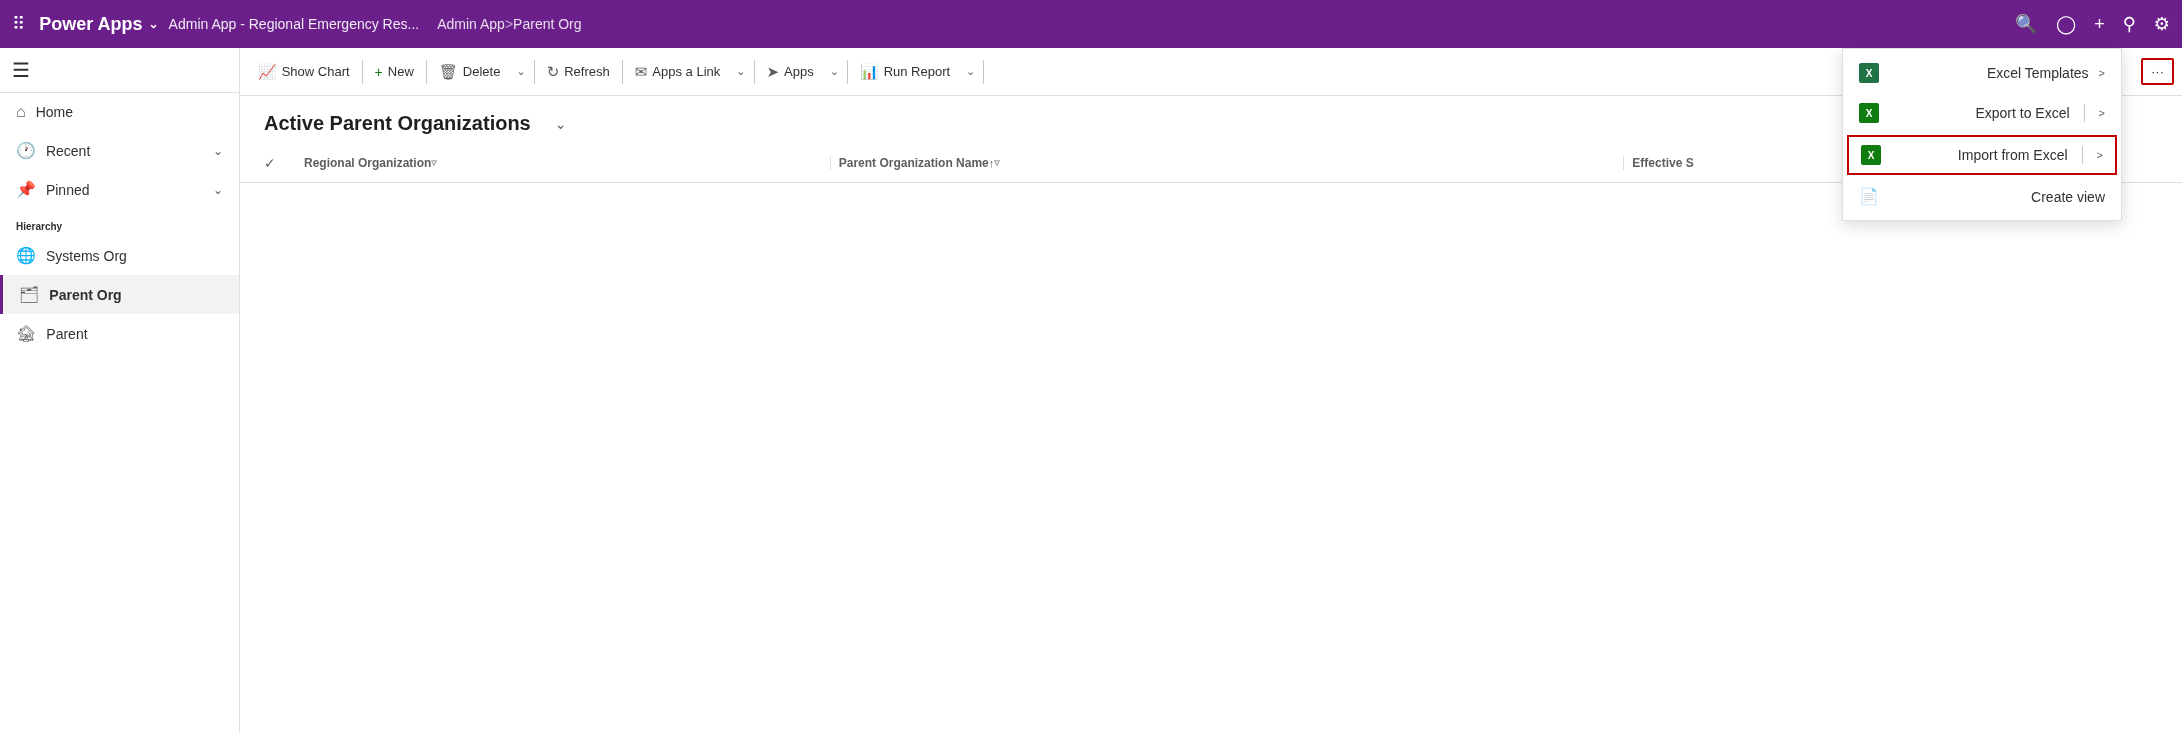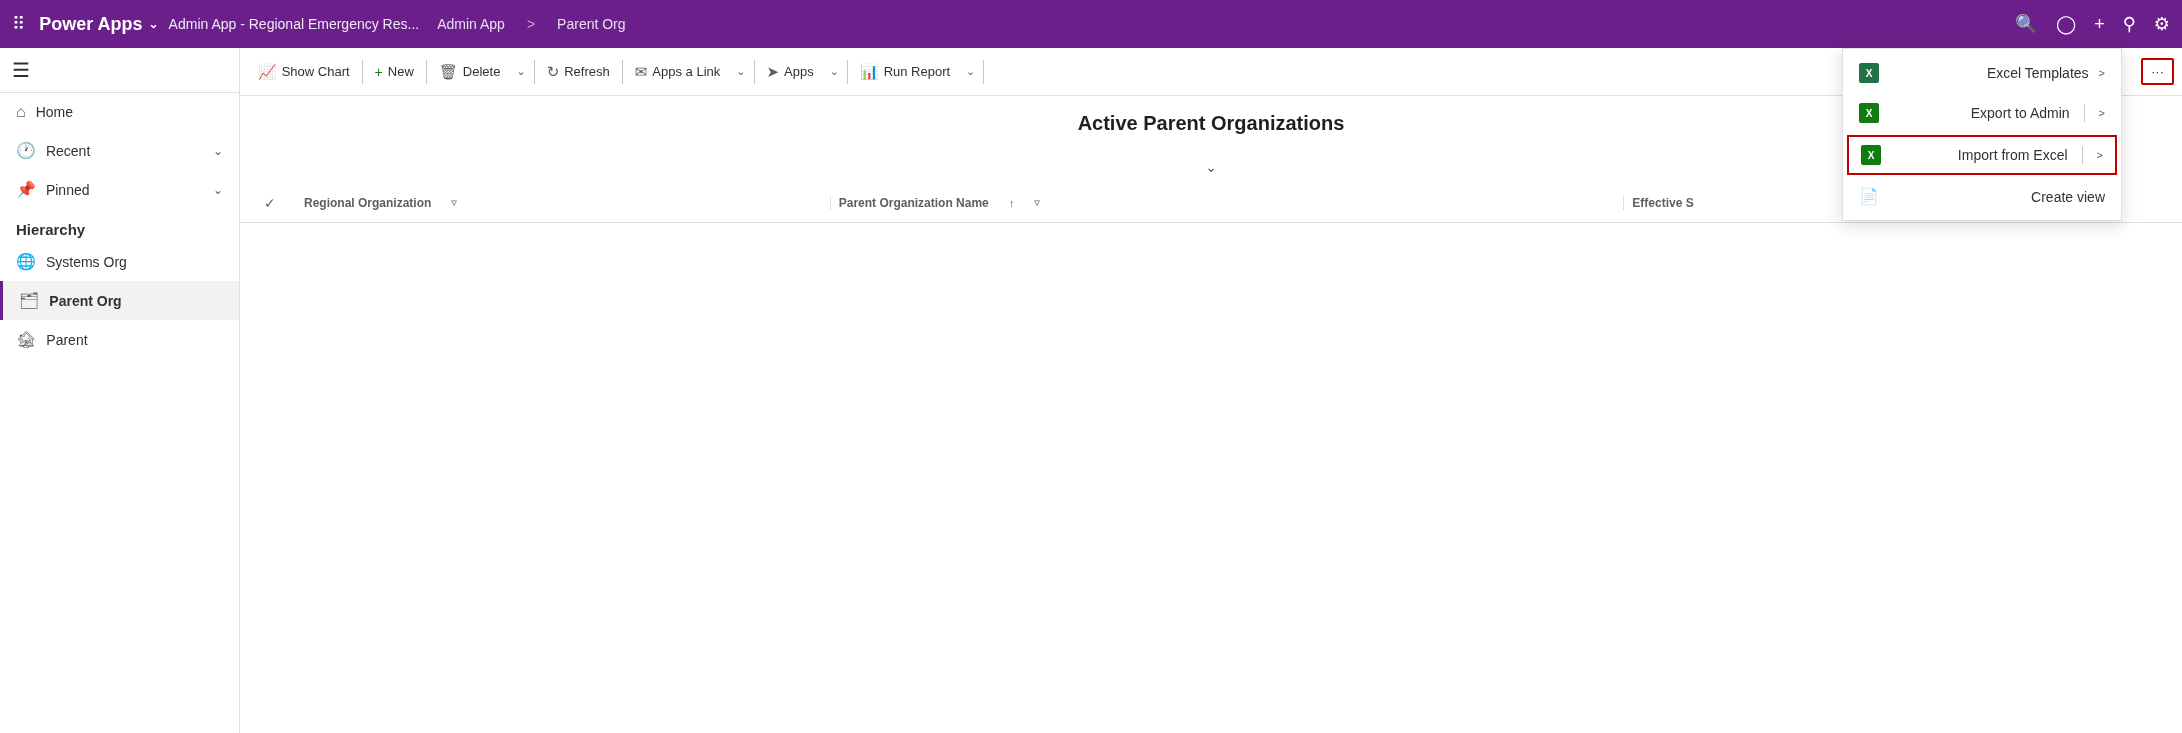--- a/index.html
+++ b/index.html
@@ -13,21 +13,21 @@
       display: flex;
       align-items: center;
       padding: 0 12px;
       gap: 10px;
       flex-shrink: 0;
     }
     .top-nav .dots-icon { color: white; font-size: 18px; cursor: pointer; margin-right: 4px; }
     .top-nav .brand { display: flex; align-items: center; gap: 6px; font-size: 18px; font-weight: 600; color: white; cursor: pointer; }
     .top-nav .brand .chevron { font-size: 12px; }
     .top-nav .app-title { color: rgba(255,255,255,0.9); font-size: 14px; }
-    .top-nav .breadcrumb { display: flex; align-items: center; gap: 22px; font-size: 14px; color: rgba(255,255,255,0.85); margin-left: 8px; }
+    .top-nav .breadcrumb { display: flex; align-items: center; gap: 0; font-size: 14px; color: rgba(255,255,255,0.85); margin-left: 8px; }
     .top-nav .breadcrumb .sep { color: rgba(255,255,255,0.6); }
     .top-nav-right { margin-left: auto; display: flex; align-items: center; gap: 18px; }
     .top-nav-right .nav-icon { color: white; font-size: 18px; cursor: pointer; }
 
     
     .main-layout { display: flex; flex: 1; overflow: hidden; }
 
     
     .sidebar {
       width: 240px;
@@ -45,21 +45,21 @@
       padding: 10px 16px;
       cursor: pointer;
       color: #323130;
       font-size: 14px;
     }
     .sidebar-item .item-icon { font-size: 16px; color: #605e5c; flex-shrink: 0; }
     .sidebar-item .item-label { flex: 1; }
     .sidebar-item .chevron { font-size: 12px; color: #605e5c; }
     .sidebar-section-title {
       padding: 12px 16px 4px 16px;
-      font-size: 15px;
+      font-size: 10px;
       font-weight: 600;
       color: #323130;
       text-transform: none;
     }
     .sidebar-item.active { background: #f3f2f1; border-left: 3px solid #6b1f8a; }
     .sidebar-item.active .item-label { font-weight: 600; }
     .sidebar-item .item-icon.globe { color: #7b5ea7; }
 
     
     .content-area { flex: 1; display: flex; flex-direction: column; overflow: hidden; background: white; }
@@ -104,37 +104,36 @@
       padding: 4px 8px;
     }
 
     
     .view-header {
       padding: 16px 24px 8px 24px;
       display: flex;
       align-items: center;
       gap: 24px;
       background: white;
-      flex-direction: column;
     }
     .view-title { font-size: 20px; font-weight: 700; color: #201f1e; }
     .view-title-chevron { font-size: 14px; color: #605e5c; cursor: pointer; }
 
     
     .table-header {
       display: flex;
       align-items: center;
       padding: 0 24px;
       border-bottom: 1px solid #e1dfdd;
       background: white;
       height: 40px;
     }
     .th-check { width: 32px; flex-shrink: 0; color: #605e5c; font-size: 14px; display: flex; align-items: center; }
     .th-col {
-      display: flex; align-items: center; gap: 20px;
+      display: flex; align-items: center; gap: 0;
       color: #605e5c; font-size: 12px; font-weight: 600;
       padding: 0 8px;
       border-right: 1px solid #e1dfdd;
     }
     .th-col:last-child { border-right: none; }
     .th-col-1 { flex: 2; }
     .th-col-2 { flex: 3; }
     .th-col-3 { flex: 2; }
     .th-icon { font-size: 11px; color: #a19f9d; cursor: pointer; }
     .th-sort { font-size: 11px; color: #605e5c; cursor: pointer; }
@@ -344,21 +343,21 @@
 <div class="dropdown-overlay">
 
   <div class="dropdown-item">
     <div class="excel-icon-tpl">X</div>
     <span class="d-label">Excel Templates</span>
     <span class="d-chevron">&gt;</span>
   </div>
 
   <div class="dropdown-item">
     <div class="excel-icon-wrap">X</div>
-    <span class="d-label">Export to Admin</span>
+    <span class="d-label">Export to Excel</span>
     <span class="d-sep"></span>
     <span class="d-chevron">&gt;</span>
   </div>
 
   <div class="dropdown-item highlighted">
     <div class="excel-icon-wrap">X</div>
     <span class="d-label">Import from Excel</span>
     <span class="d-sep"></span>
     <span class="d-chevron">&gt;</span>
   </div>

